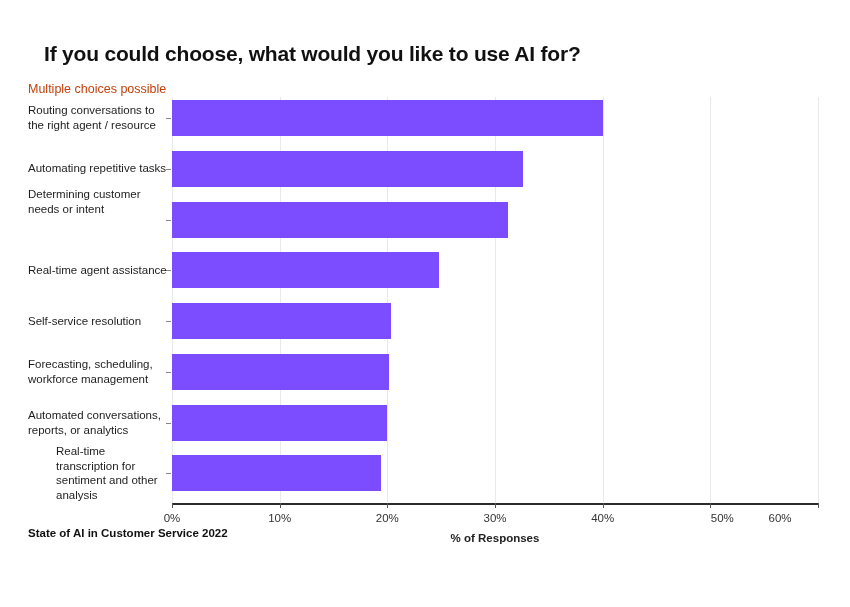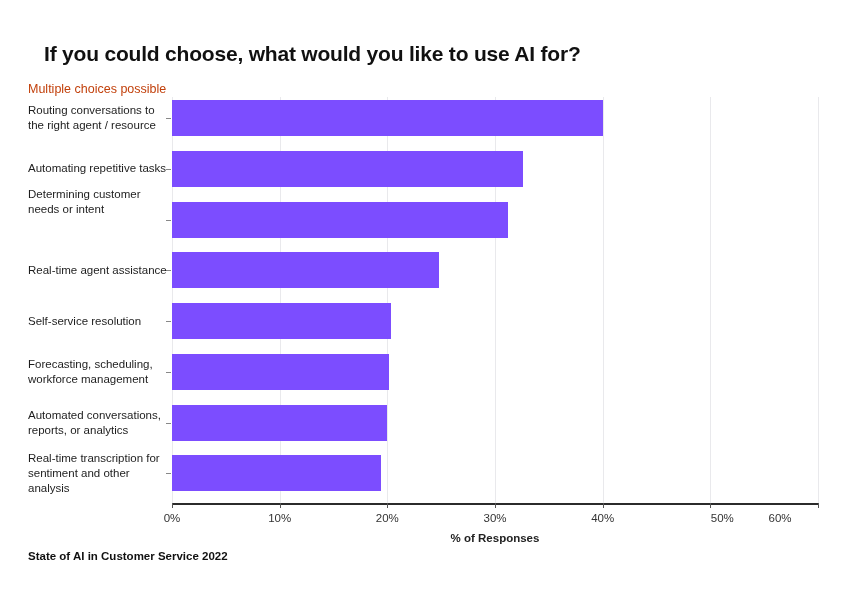--- a/index.html
+++ b/index.html
@@ -124,21 +124,21 @@
     left: 166px;
     width: 5px;
     height: 1px;
     background: #888888;
   }
 
   
   .footer {
     position: absolute;
     left: 28px;
-    top: 549px;
+    top: 526px;
     width: 600px;
   }
   .footer-title {
     font-size: 11.5px;
     font-weight: bold;
     color: #111111;
     line-height: 1.35;
   }
   .footer-url {
     font-size: 11.5px;
@@ -200,21 +200,21 @@
       <div class="ytick" style="top: 283.75px;"></div>
       <div class="cat-label-wrap" style="top: 265.75px;">
         <span class="cat-label" style="position: static; width: 140px;">Forecasting, scheduling, workforce management</span>
       </div>
       <div class="ytick" style="top: 334.5px;"></div>
       <div class="cat-label-wrap" style="top: 316.5px;">
         <span class="cat-label" style="position: static; width: 140px;">Automated conversations, reports, or analytics</span>
       </div>
       <div class="ytick" style="top: 385.25px;"></div>
       <div class="cat-label-wrap" style="top: 367.25px;">
-        <span class="cat-label" style="position: static; width: 140px;">Real-time transcription for sentiment and other analysis</span>
+        <span class="cat-label" style="position: static; width: 140px; margin-left: 28px;">Real-time transcription for sentiment and other analysis</span>
       </div>
     </div>
   <div class="axis-baseline"></div>
   <div id="xticks-layer">
       <div class="xtick" style="left: 172px;"></div>
       <div class="xtick-label" style="left: 172px;">0%</div>
       <div class="xtick" style="left: 279.667px;"></div>
       <div class="xtick-label" style="left: 279.667px;">10%</div>
       <div class="xtick" style="left: 387.333px;"></div>
       <div class="xtick-label" style="left: 387.333px;">20%</div>

